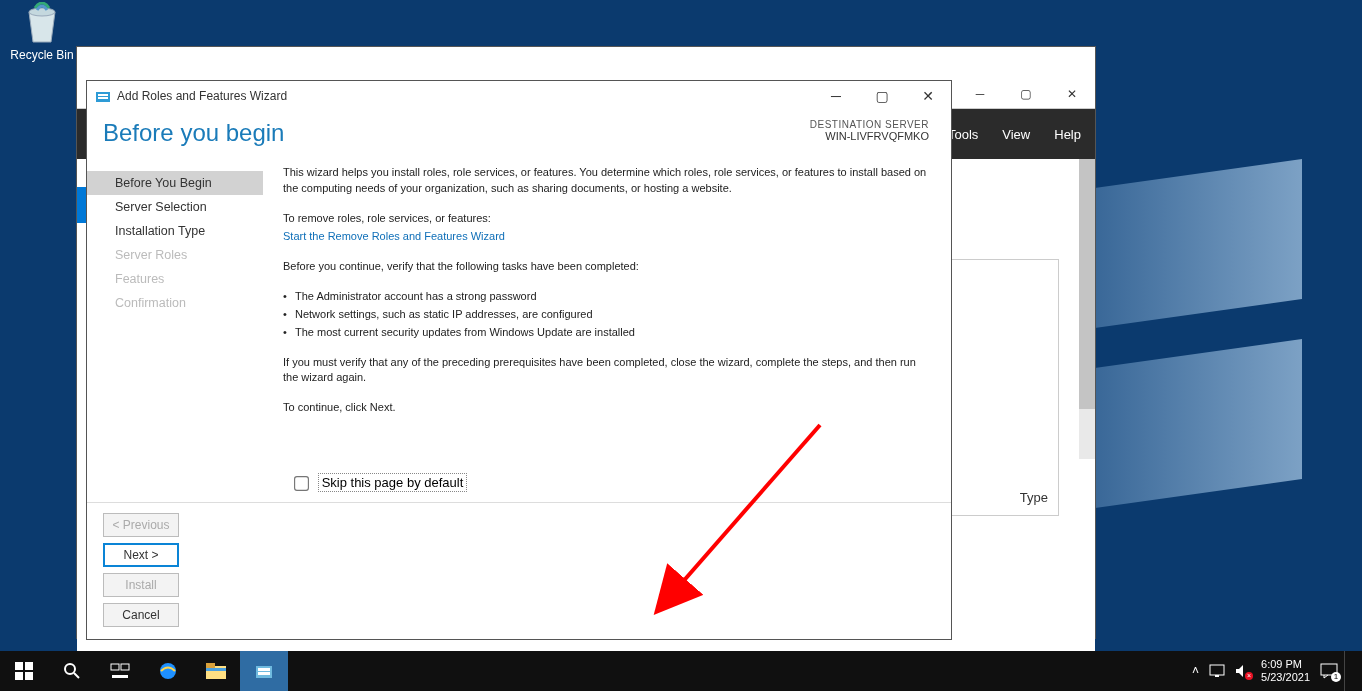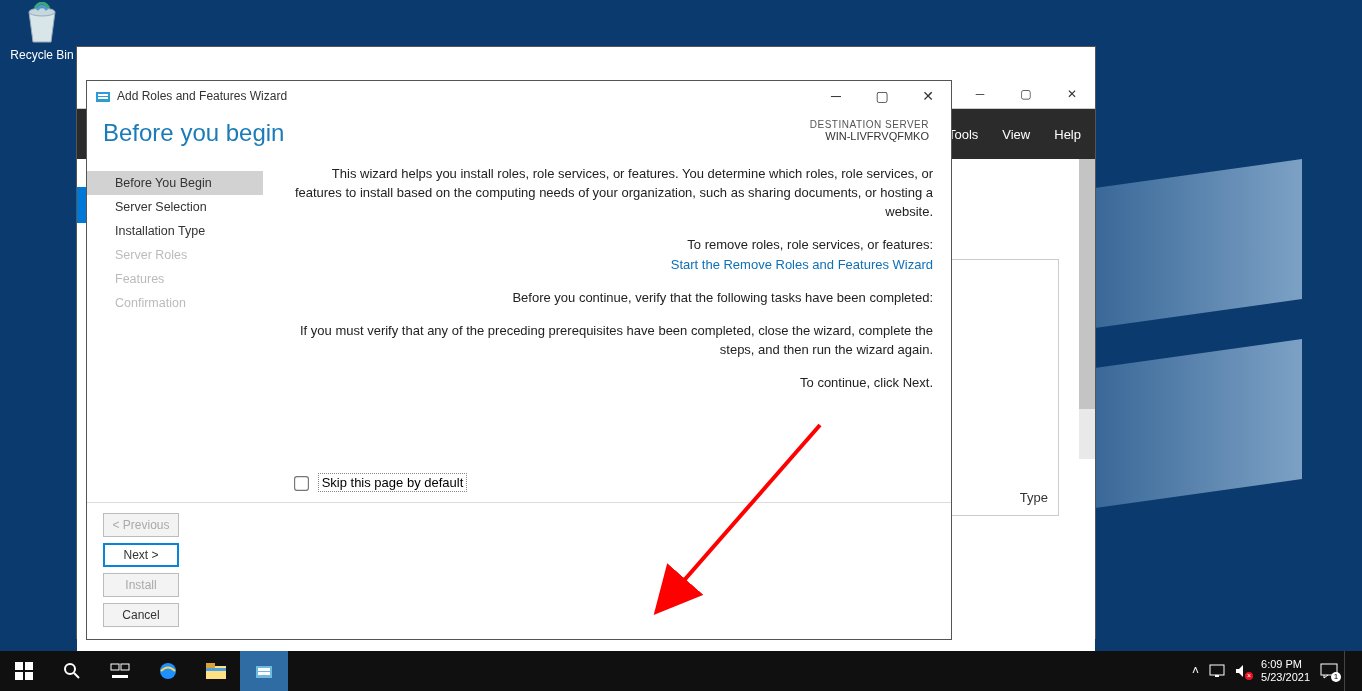--- a/index.html
+++ b/index.html
@@ -42,21 +42,21 @@
 .wiz-heading { font-size: 24px; font-weight: 300; color: #1a7bb9; flex: 1; }
 .wiz-dest { text-align: right; font-size: 10px; color: #555; letter-spacing: 0.5px; }
 .wiz-dest .srv { font-size: 11px; color: #333; letter-spacing: 0; }
 
 .wiz-main { display: flex; flex: 1; padding: 14px 18px 0 0; }
 .wiz-nav { width: 176px; padding-top: 6px; }
 .wiz-nav-item { height: 24px; line-height: 24px; padding-left: 28px; font-size: 12.5px; color: #333; }
 .wiz-nav-item.selected { background: #d2d2d2; }
 .wiz-nav-item.disabled { color: #bbb; }
 
-.wiz-content { flex: 1; font-size: 13px; color: #222; padding-left: 20px; line-height: 1.45; text-align: right; }
+.wiz-content { flex: 1; font-size: 11px; color: #222; padding-left: 20px; line-height: 1.45; }
 .wiz-content p { margin-bottom: 14px; }
 .wiz-content a { color: #0f6fb8; text-decoration: none; }
 .wiz-content ul { margin: 0 0 14px 0; padding: 0; }
 .wiz-content li { list-style: none; position: relative; padding-left: 12px; margin-bottom: 2px; }
 .wiz-content li::before { content: "•"; position: absolute; left: 0; }
 
 .wiz-skip { padding: 4px 0 12px 208px; font-size: 13px; }
 .wiz-skip label { border: 1px dotted #888; padding: 1px 3px; }
 .wiz-skip input { vertical-align: middle; margin-right: 6px; transform: scale(1.15); }
 
@@ -160,20 +160,25 @@
       <div class="wiz-nav-item">Installation Type</div>
       <div class="wiz-nav-item disabled">Server Roles</div>
       <div class="wiz-nav-item disabled">Features</div>
       <div class="wiz-nav-item disabled">Confirmation</div>
     </div>
     <div class="wiz-content">
       <p>This wizard helps you install roles, role services, or features. You determine which roles, role services, or features to install based on the computing needs of your organization, such as sharing documents, or hosting a website.</p>
       <p style="margin-bottom:2px">To remove roles, role services, or features:</p>
       <p><a href="#">Start the Remove Roles and Features Wizard</a></p>
       <p>Before you continue, verify that the following tasks have been completed:</p>
+      <ul>
+        <li>The Administrator account has a strong password</li>
+        <li>Network settings, such as static IP addresses, are configured</li>
+        <li>The most current security updates from Windows Update are installed</li>
+      </ul>
       <p>If you must verify that any of the preceding prerequisites have been completed, close the wizard, complete the steps, and then run the wizard again.</p>
       <p>To continue, click Next.</p>
     </div>
   </div>
 
   <div class="wiz-skip">
     <input type="checkbox" id="skip" style="">
     <label for="skip">Skip this page by default</label>
   </div>
 

